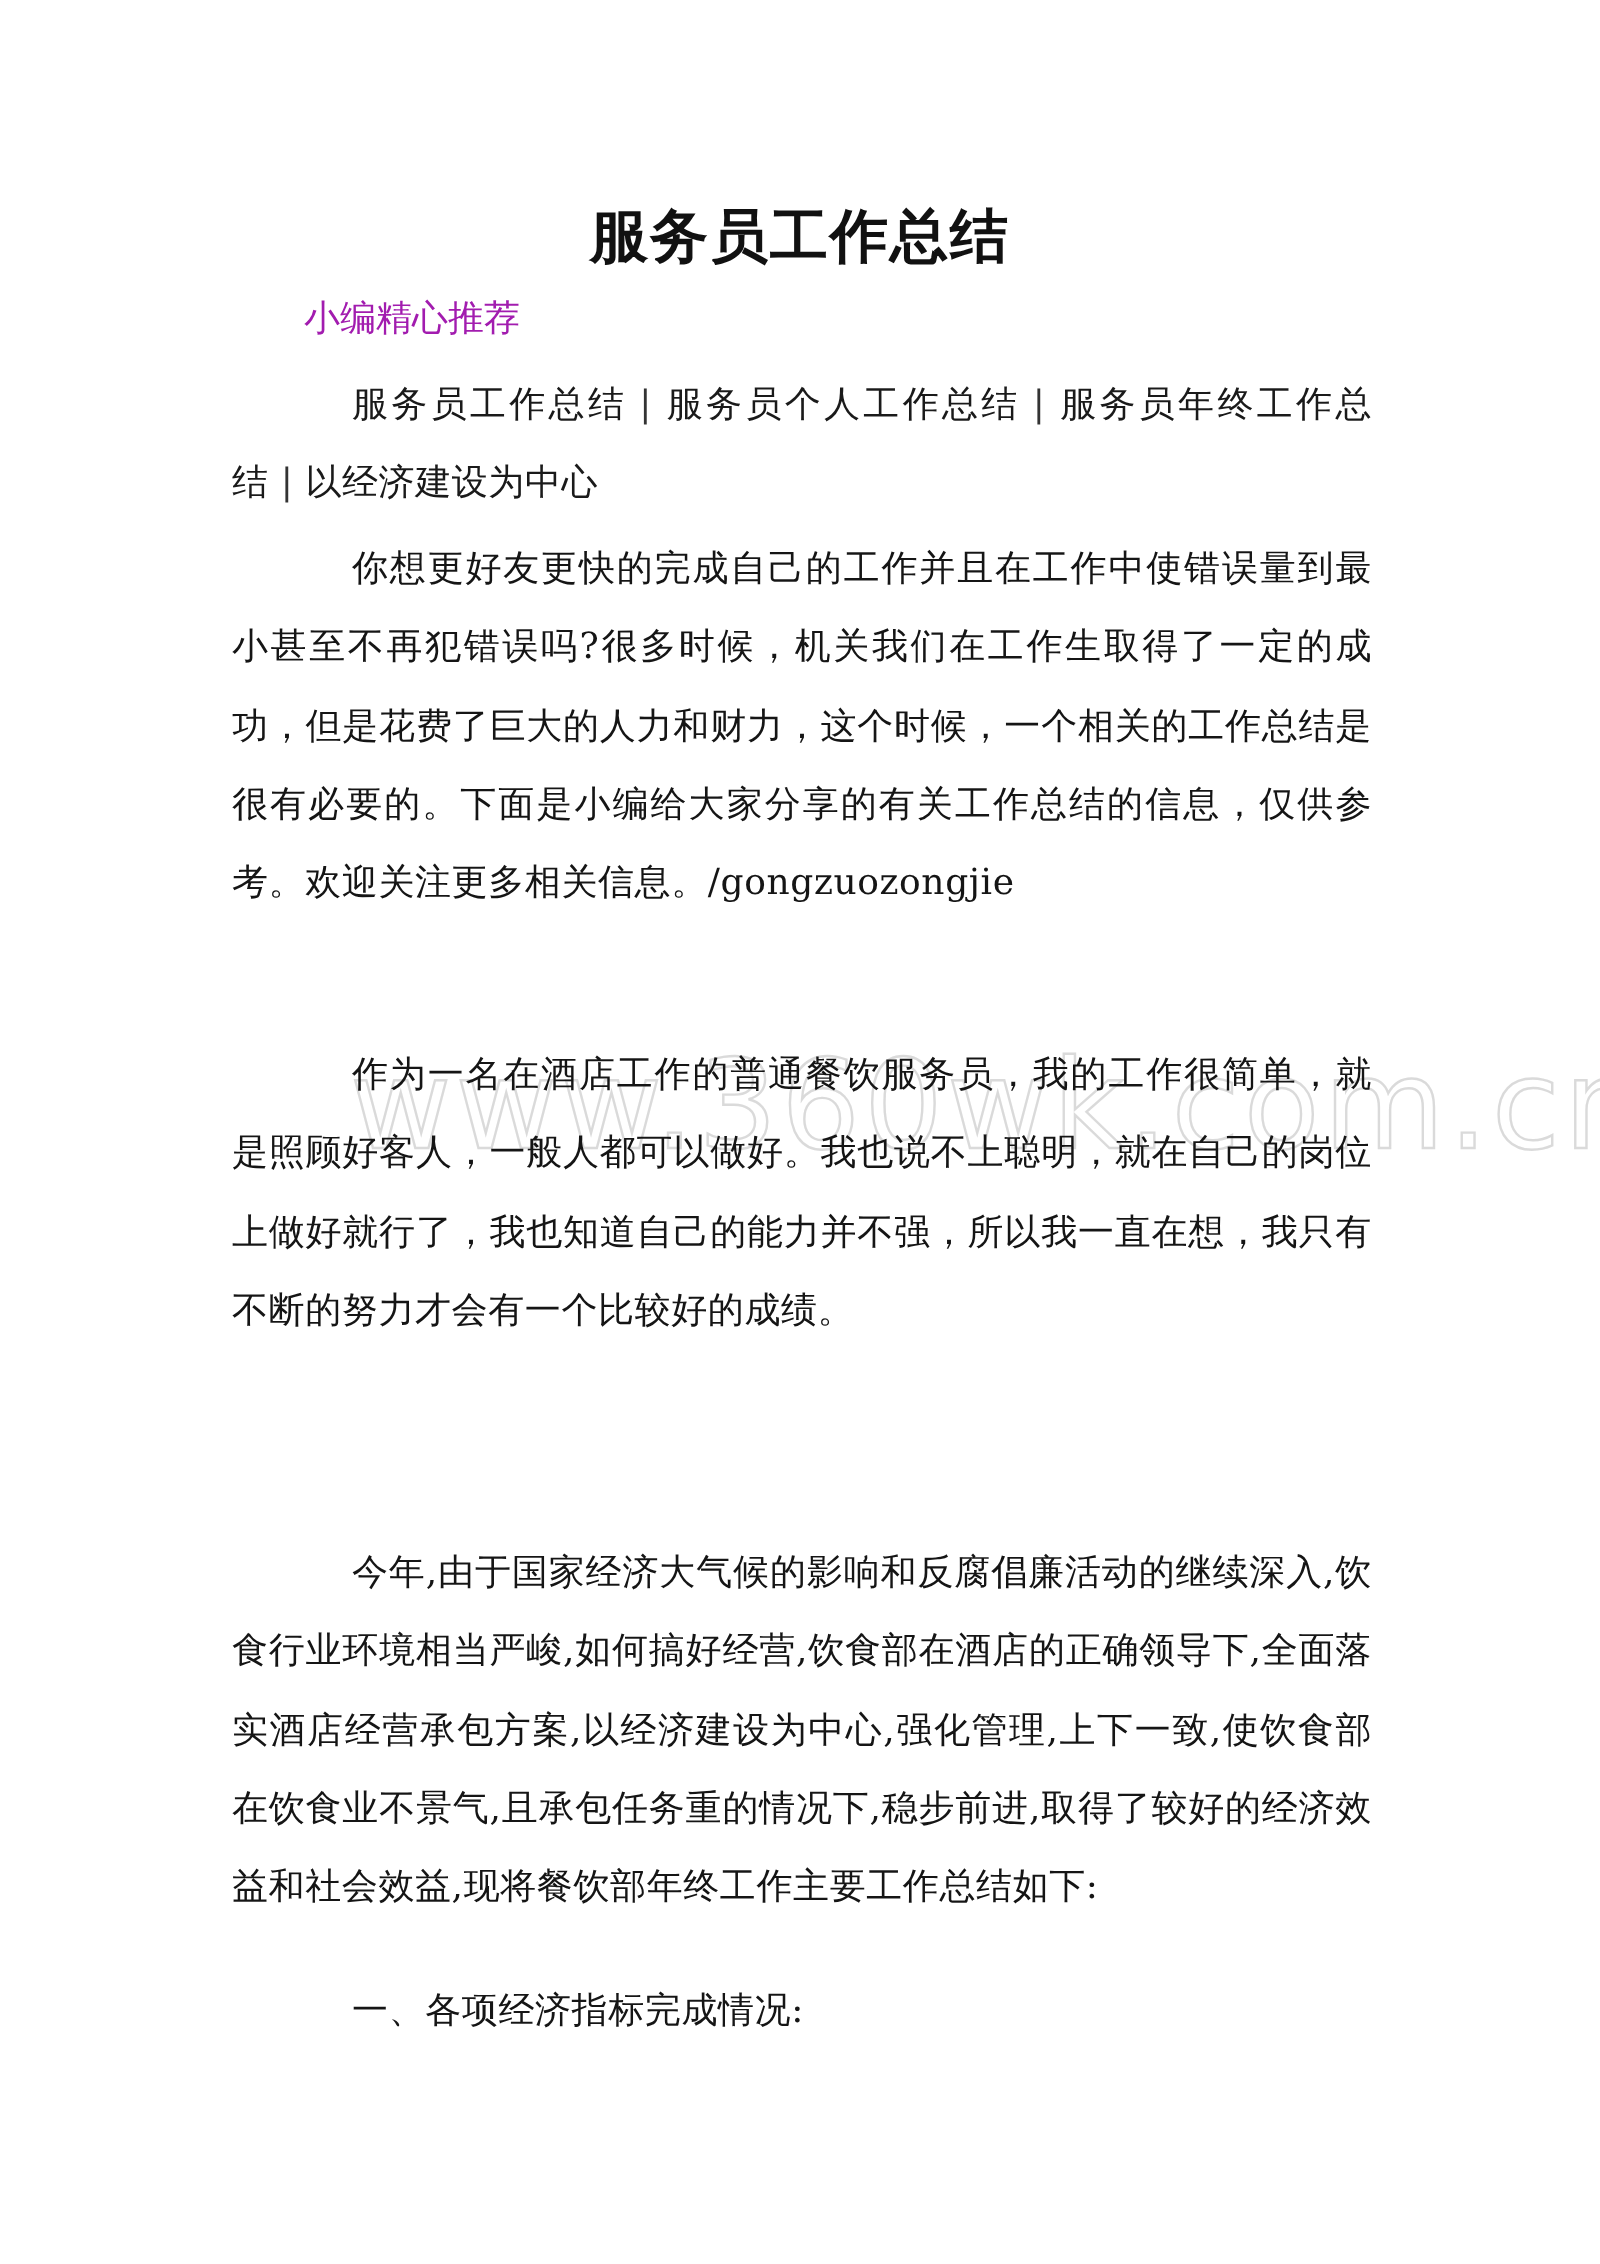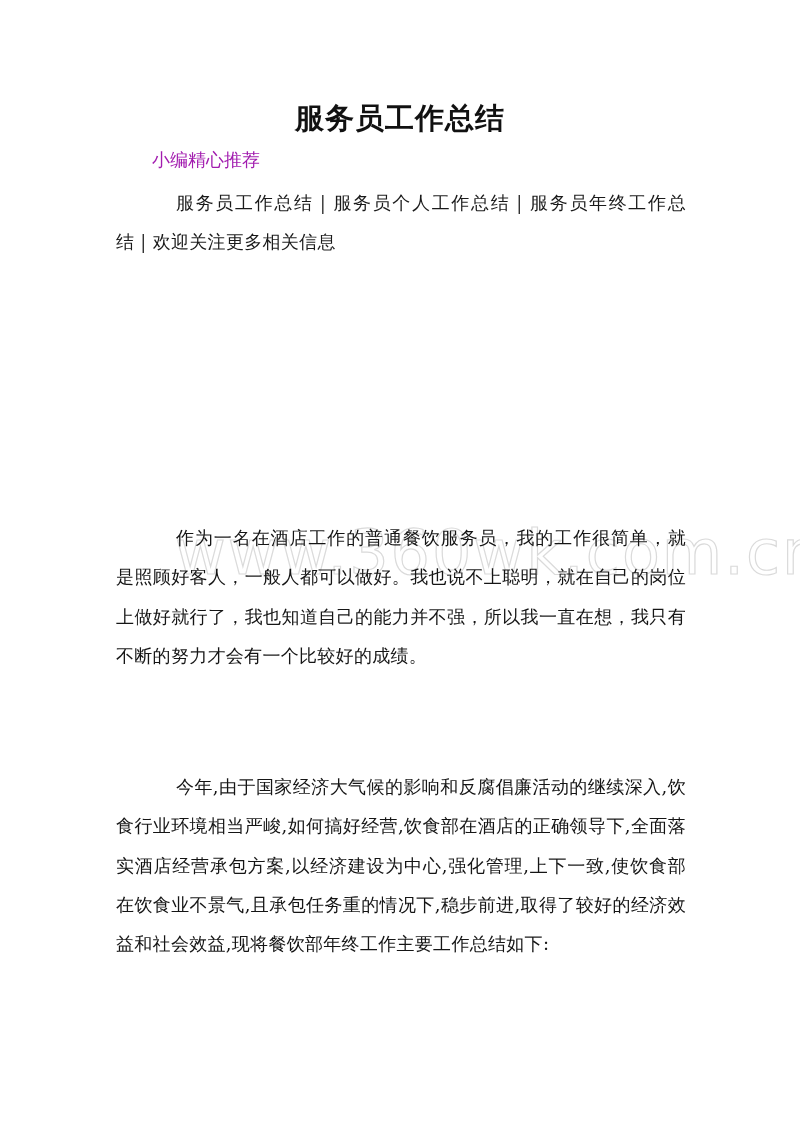--- a/index.html
+++ b/index.html
@@ -88,21 +88,23 @@
 <body>
 
 <div class="page">
 
   <div class="watermark">www.360wk.com.cn</div>
 
   <h1 class="title" style="margin:0;">服务员工作总结</h1>
 
   <div class="subtitle">小编精心推荐</div>
 
-  <p class="para links-para"><a class="link">服务员工作总结</a><span class="sep">|</span><a class="link">服务员个人工作总结</a><span class="sep">|</span><a class="link">服务员年终工作总结</a><span class="sep">|</span><a class="link">欢迎关注更多相关信息</a></p>
+  <p class="para links-para"><a class="link">服务员工作总结</a><span class="sep">|</span><a class="link">服务员个人工作总结</a><span class="sep">|</span><a class="link">服务员年终工作总结</a><span class="sep">|</span><a class="link">以经济建设为中心</a></p>
 
+  <p class="para p1">你想更好友更快的完成自己的工作并且在工作中使错误量到最小甚至不再犯错误吗?很多时候，机关我们在工作生取得了一定的成功，但是花费了巨大的人力和财力，这个时候，一个相关的工作总结是很有必要的。下面是小编给大家分享的有关工作总结的信息，仅供参考。欢迎关注更多相关信息。/gongzuozongjie</p>
 
   <p class="para p2">作为一名在酒店工作的普通餐饮服务员，我的工作很简单，就是照顾好客人，一般人都可以做好。我也说不上聪明，就在自己的岗位上做好就行了，我也知道自己的能力并不强，所以我一直在想，我只有不断的努力才会有一个比较好的成绩。</p>
 
   <p class="para p3">今年,由于国家经济大气候的影响和反腐倡廉活动的继续深入,饮食行业环境相当严峻,如何搞好经营,饮食部在酒店的正确领导下,全面落实酒店经营承包方案,以经济建设为中心,强化管理,上下一致,使饮食部在饮食业不景气,且承包任务重的情况下,稳步前进,取得了较好的经济效益和社会效益,现将餐饮部年终工作主要工作总结如下:</p>
 
+  <p class="para p4">一、各项经济指标完成情况:</p>
 
 </div>
 
 </body></html>

